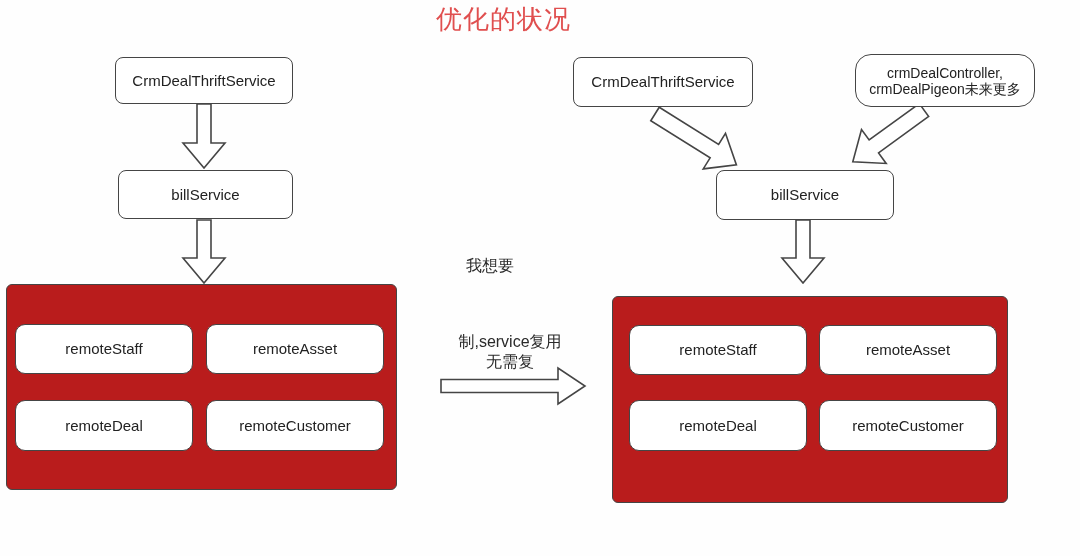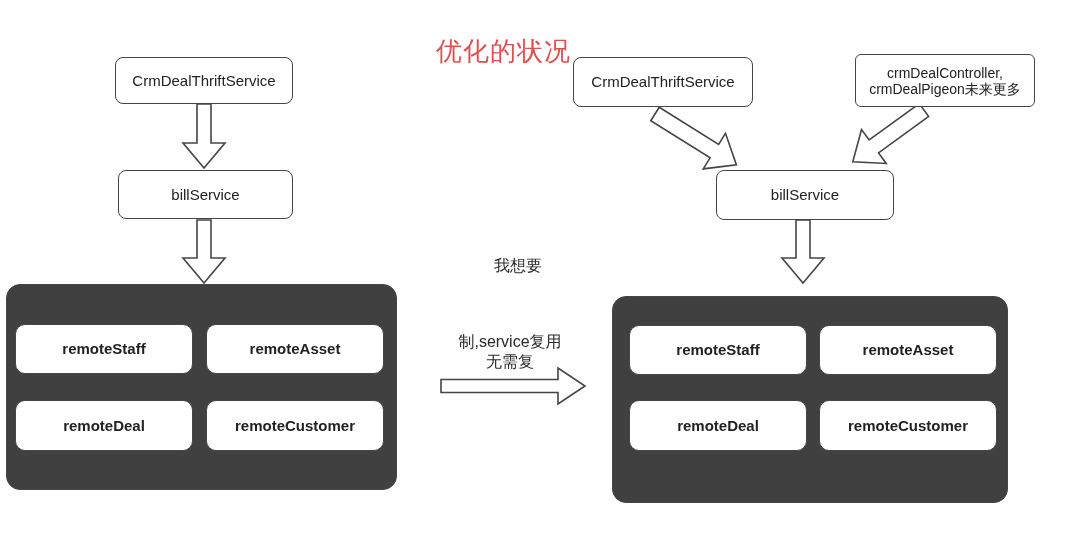--- a/index.html
+++ b/index.html
@@ -8,59 +8,58 @@
     width:1080px;height:556px;
     background:#fefefe;
     font-family:"Liberation Sans","DejaVu Sans",sans-serif;
     color:#222222;
     overflow:hidden;
   }
   .arrows{position:absolute;left:0;top:0;z-index:1;}
   .title{
     position:absolute;left:436px;top:2px;width:200px;
     font-size:26px;font-weight:500;color:#e04f4f;
-    letter-spacing:1px;z-index:3;margin-top:32px;
+    letter-spacing:1px;z-index:3;
   }
   .node{
     position:absolute;z-index:2;
     background:#ffffff;
     border:1.5px solid #454545;
     border-radius:8px;
     display:flex;align-items:center;justify-content:center;
     font-size:15px;line-height:1.15;text-align:center;
     box-sizing:border-box;
   }
   .container-box{
     position:absolute;z-index:2;
-    background:#404040;
+    background:#b91c1c;
     border:1.5px solid #454545;
-    border-radius:14px;
+    border-radius:6px;
     box-sizing:border-box;
-    font-weight:bold;
   }
   .container-box .node{border-radius:10px;}
   .note{
     position:absolute;z-index:2;
     font-size:16px;line-height:20px;text-align:center;color:#2a2a2a;
   }
   .small-multiline{font-size:14px;line-height:16px;padding:2px 4px;}
   
   #l-crm{left:115px;top:57px;width:178px;height:47px;}
   #l-bill{left:118px;top:170px;width:175px;height:49px;}
   #l-cont{left:6px;top:284px;width:391px;height:206px;}
   #l-r1{left:8px;top:39px;width:178px;height:50px;}
   #l-r2{left:199px;top:39px;width:178px;height:50px;}
   #l-r3{left:8px;top:115px;width:178px;height:51px;}
   #l-r4{left:199px;top:115px;width:178px;height:51px;}
   
-  #note-want{left:448px;top:256px;width:140px;}
+  #note-want{left:420px;top:256px;width:140px;}
   #note-reuse{left:428px;top:332px;width:164px;}
   
   #r-crm{left:573px;top:57px;width:180px;height:50px;}
-  #r-ctrl{left:855px;top:54px;width:180px;height:53px;border-radius:6px;}
+  #r-ctrl{left:855px;top:54px;width:180px;height:53px;border-radius:16px;}
   #r-bill{left:716px;top:170px;width:178px;height:50px;}
   #r-cont{left:612px;top:296px;width:396px;height:207px;}
   #r-r1{left:16px;top:28px;width:178px;height:50px;}
   #r-r2{left:206px;top:28px;width:178px;height:50px;}
   #r-r3{left:16px;top:103px;width:178px;height:51px;}
   #r-r4{left:206px;top:103px;width:178px;height:51px;}
 </style>
 </head>
 <body>
 

